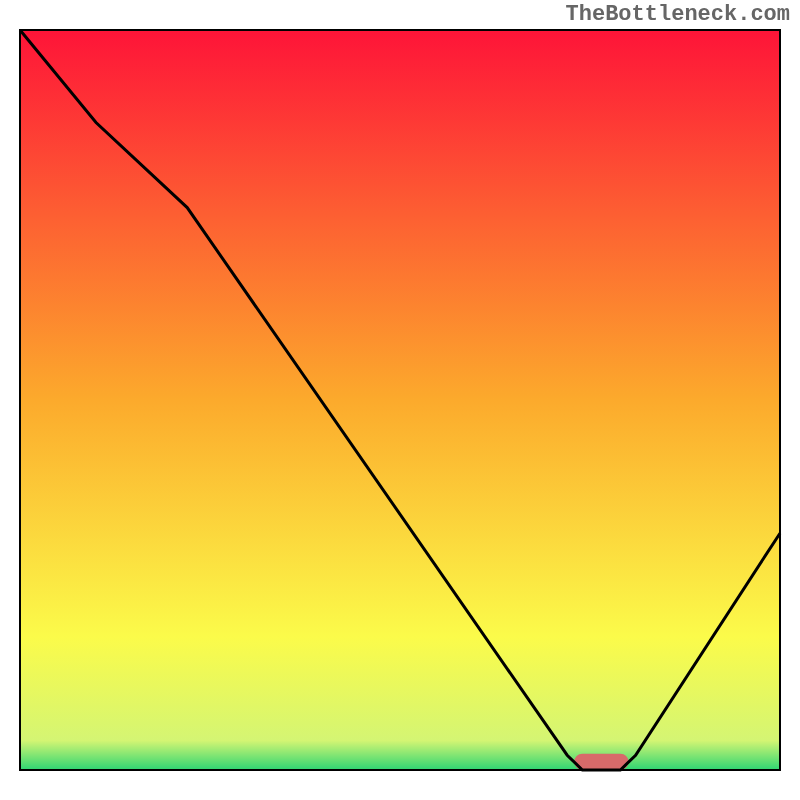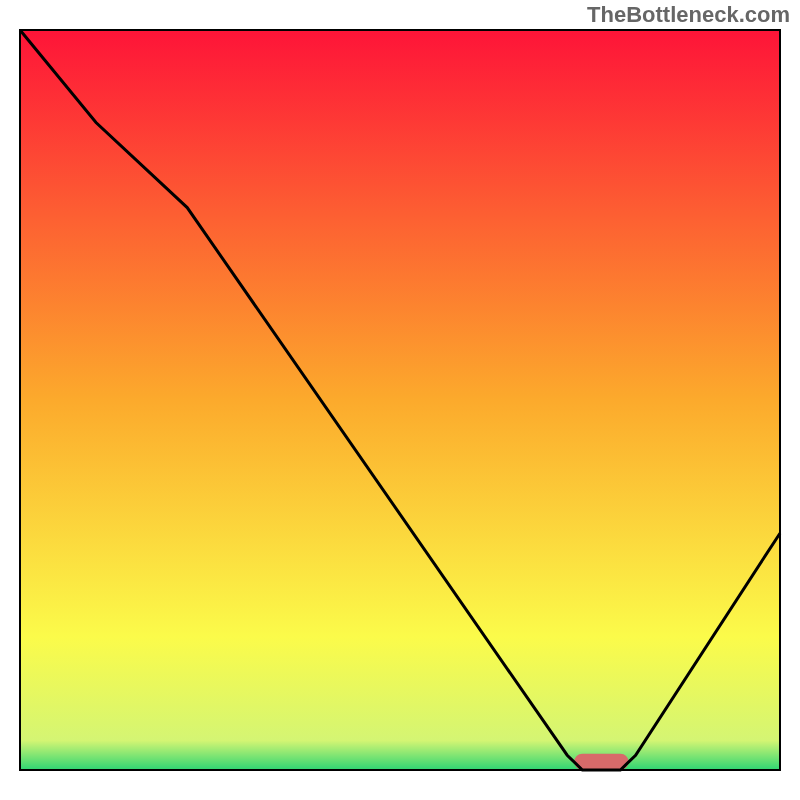--- a/index.html
+++ b/index.html
@@ -7,20 +7,21 @@
     padding: 0;
     width: 800px;
     height: 800px;
     background: #ffffff;
     font-family: Arial, sans-serif;
   }
   .chart-container {
     position: relative;
     width: 800px;
     height: 580px;
+    font-family: Liberation Mono, monospace;
   }
   .watermark {
     position: absolute;
     top: 2px;
     right: 10px;
     font-size: 22px;
     font-weight: bold;
     color: #666666;
     z-index: 10;
   }

